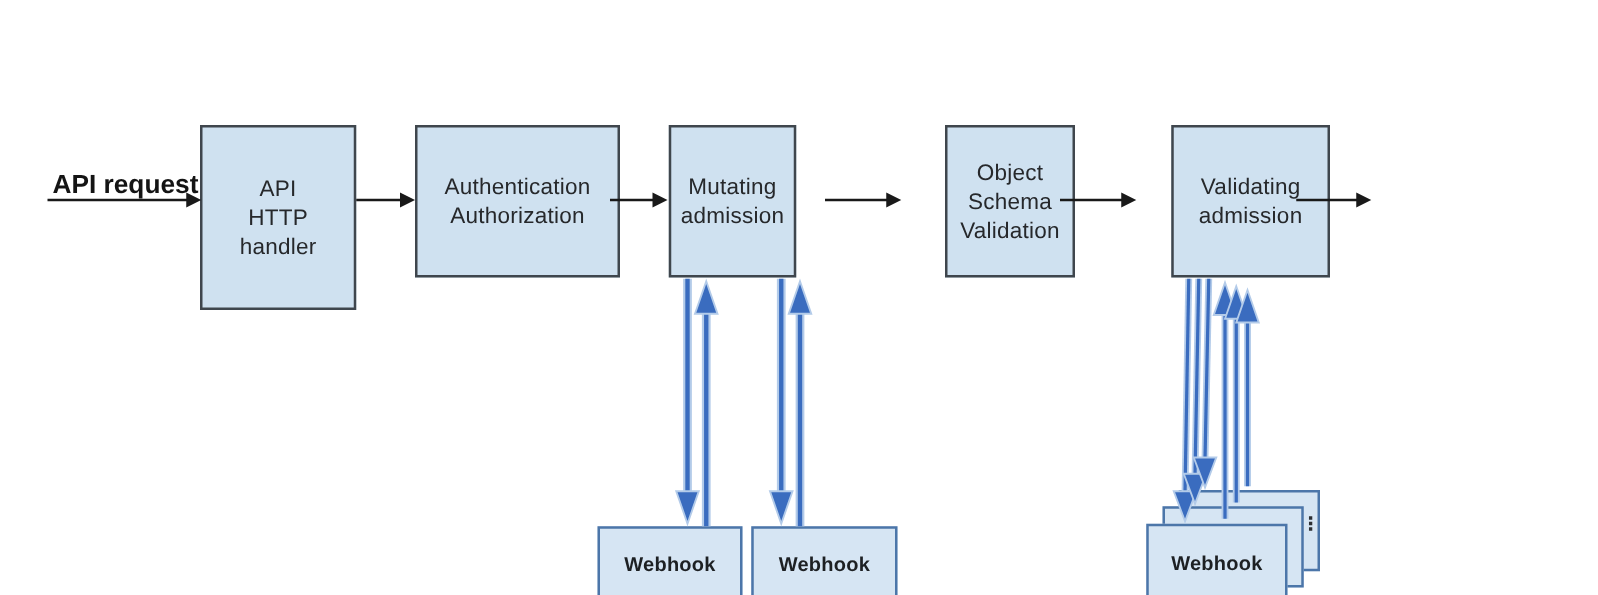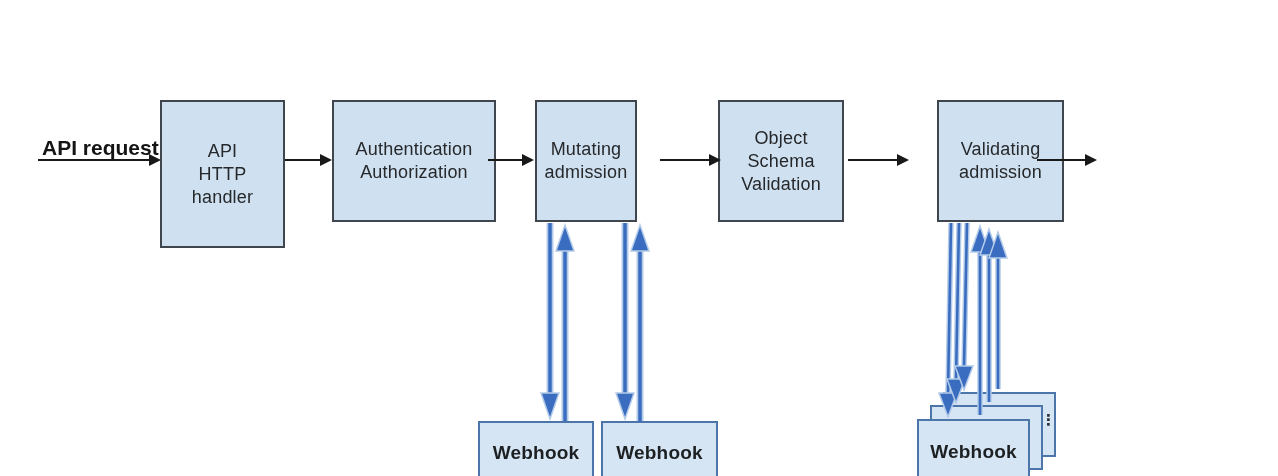--- a/index.html
+++ b/index.html
@@ -14,21 +14,21 @@
   }
   .node-label{
     white-space:pre-line;text-align:center;font-size:18px;line-height:23px;
     color:#26282b;letter-spacing:.2px;
   }
   .webhook{
     position:absolute;background:#d6e5f3;border:2px solid #4c76a9;
     display:flex;align-items:center;justify-content:center;box-sizing:border-box;
   }
   .webhook-label{
-    font-size:19px;font-weight:700;color:#1d2023;letter-spacing:.2px;text-align:center;
+    font-size:16px;font-weight:700;color:#1d2023;letter-spacing:.2px;text-align:center;
   }
   .flow-label{
     position:absolute;left:42px;top:89px;font-size:21px;font-weight:600;color:#141414;
   }
   .ellipsis-mark{
     position:absolute;left:1041px;top:368px;font-size:15px;font-weight:700;color:#2c2f33;
     line-height:10px;
   }
   svg.arrow-layer{
     position:absolute;left:0;top:0;width:1278px;height:476px;
@@ -56,21 +56,21 @@
   <div class="node" style="left:332px;top:53px;width:164px;height:122px">
     <span class="node-label">Authentication
 Authorization</span>
   </div>
 
   <div class="node" style="left:535px;top:53px;width:102px;height:122px">
     <span class="node-label">Mutating
 admission</span>
   </div>
 
-  <div class="node" style="left:718px;top:53px;width:126px;height:122px">
+  <div class="node" style="left:756px;top:53px;width:104px;height:122px">
     <span class="node-label">Object
 Schema
 Validation</span>
   </div>
 
   <div class="node" style="left:937px;top:53px;width:127px;height:122px">
     <span class="node-label">Validating
 admission</span>
   </div>
 

